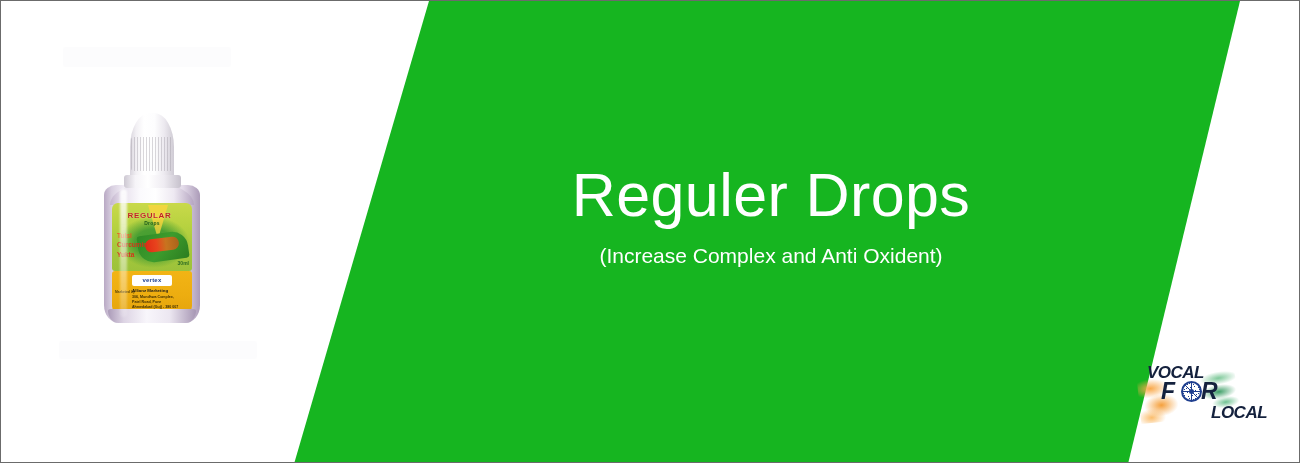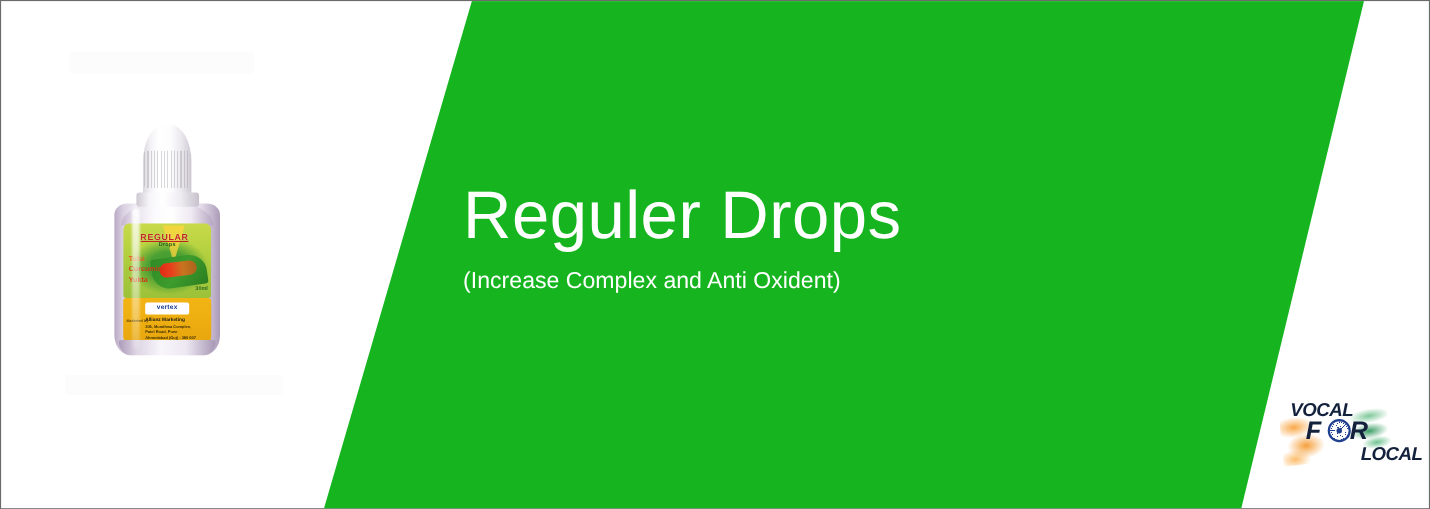--- a/index.html
+++ b/index.html
@@ -32,20 +32,21 @@
     clip-path: polygon(428px 0px, 1239px 0px, 1127px 463px, 293px 463px);
     -webkit-clip-path: polygon(428px 0px, 1239px 0px, 1127px 463px, 293px 463px);
   }
 
   
   .headline-block {
     position: absolute;
     left: 420px;
     top: 160px;
     width: 700px;
+    text-align: center;
     pointer-events: none;
   }
   .headline {
     color: #ffffff;
     font-size: 61px;
     font-weight: 400;
     line-height: 1.12;
     letter-spacing: 0.4px;
     white-space: nowrap;
     margin: 0;
@@ -174,21 +175,20 @@
     position: absolute;
     left: 0;
     top: 8px;
     width: 75px;
     text-align: center;
     color: #c0241d;
     font-size: 8px;
     font-weight: 700;
     letter-spacing: 0.6px;
     text-shadow: 0 0 1px rgba(255,255,255,0.7);
-    text-decoration: underline;
   }
   .label-brand-sub {
     position: absolute;
     left: 0;
     top: 17px;
     width: 80px;
     text-align: center;
     color: #1d5d1a;
     font-size: 5px;
     font-weight: 700;
@@ -308,21 +308,21 @@
     width: 7px;
     height: 128px;
     background: linear-gradient(to bottom, rgba(255,255,255,0.85), rgba(255,255,255,0.18));
     border-radius: 4px;
     filter: blur(1.2px);
   }
 
   
   .vfl-logo {
     position: absolute;
-    left: 1164px;
+    left: 1138px;
     top: 363px;
     width: 98px;
     height: 62px;
     text-decoration: underline;
   }
   .vfl-brush-saffron {
     position: absolute;
     left: 0px;
     top: 14px;
     width: 42px;

